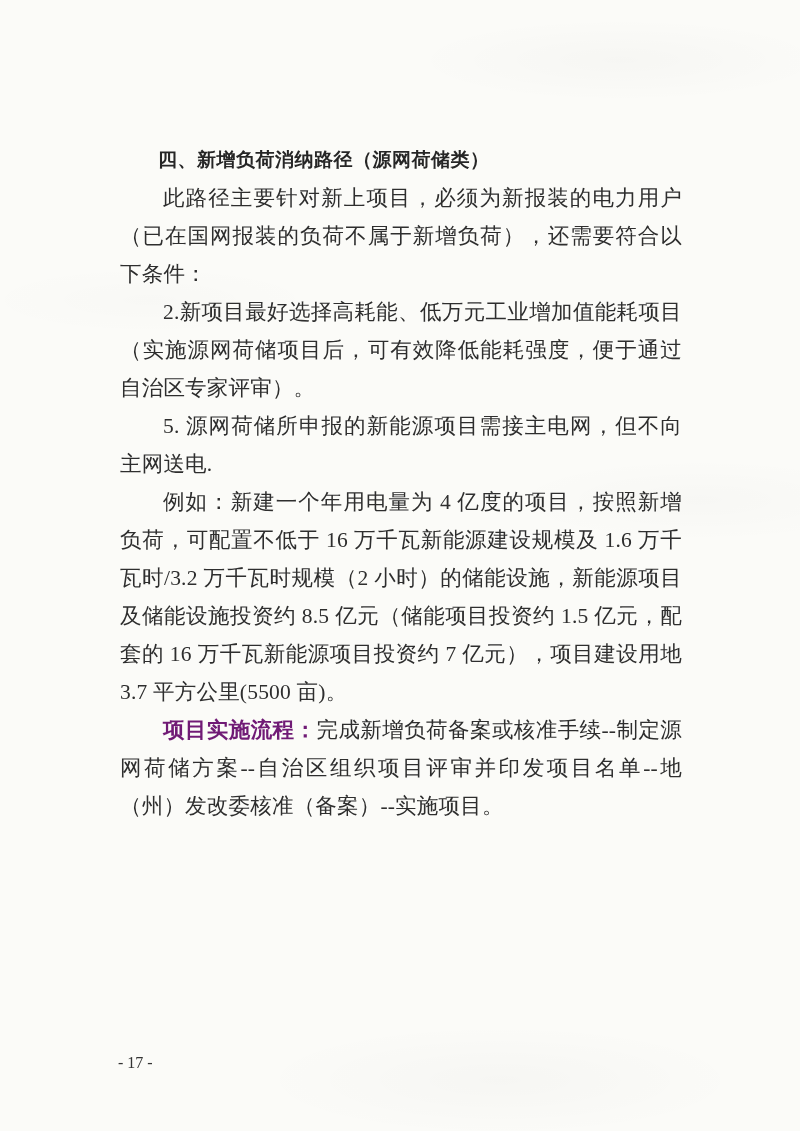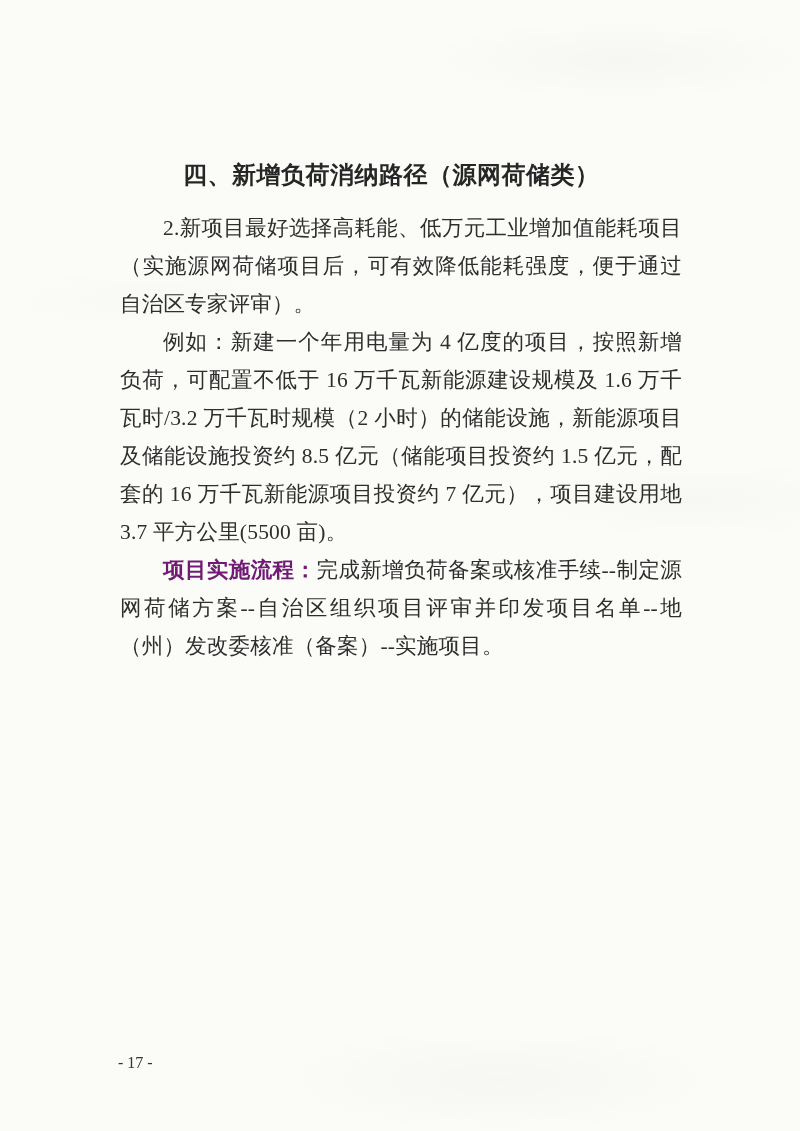--- a/index.html
+++ b/index.html
@@ -25,22 +25,22 @@
       radial-gradient(ellipse 250px 50px at 150px 300px, rgba(0,0,0,0.012), transparent 70%),
       radial-gradient(ellipse 280px 60px at 700px 500px, rgba(0,0,0,0.015), transparent 70%);
   }
   .page-body {
     position: absolute;
     left: 120px;
     top: 141px;
     width: 562px;
   }
   .doc-heading {
-    margin: 15px;
-    font-size: 24px;
+    margin: 0;
+    font-size: 19px;
     line-height: 38px;
     font-weight: bold;
     color: #262626;
     text-indent: 2em;
     letter-spacing: 0.5px;
   }
   .doc-par {
     margin: 0;
     font-size: 21.5px;
     line-height: 38px;
@@ -65,25 +65,27 @@
   }
 </style>
 </head>
 <body>
 
 <div class="scan-texture"></div>
 
 <div class="page-body">
   <h2 class="doc-heading">四、新增负荷消纳路径（源网荷储类）</h2>
 
+  <p class="doc-par">此路径主要针对新上项目，必须为新报装的电力用户（已在国网报装的负荷不属于新增负荷），还需要符合以下条件：</p>
 
 
   <p class="doc-par">2.新项目最好选择高耗能、低万元工业增加值能耗项目（实施源网荷储项目后，可有效降低能耗强度，便于通过自治区专家评审）。</p>
 
 
 
+  <p class="doc-par">5. 源网荷储所申报的新能源项目需接主电网，但不向主网送电.</p>
 
   <p class="doc-par">例如：新建一个年用电量为 4 亿度的项目，按照新增负荷，可配置不低于 16 万千瓦新能源建设规模及 1.6 万千瓦时/3.2 万千瓦时规模（2 小时）的储能设施，新能源项目及储能设施投资约 8.5 亿元（储能项目投资约 1.5 亿元，配套的 16 万千瓦新能源项目投资约 7 亿元），项目建设用地 3.7 平方公里(5500 亩)。</p>
 
   <p class="doc-par"><span class="flow-label">项目实施流程：</span><span>完成新增负荷备案或核准手续--制定源网荷储方案--自治区组织项目评审并印发项目名单--地（州）发改委核准（备案）--实施项目。</span></p>
 </div>
 
 <div class="page-number">- 17 -</div>
 
 </body></html>

